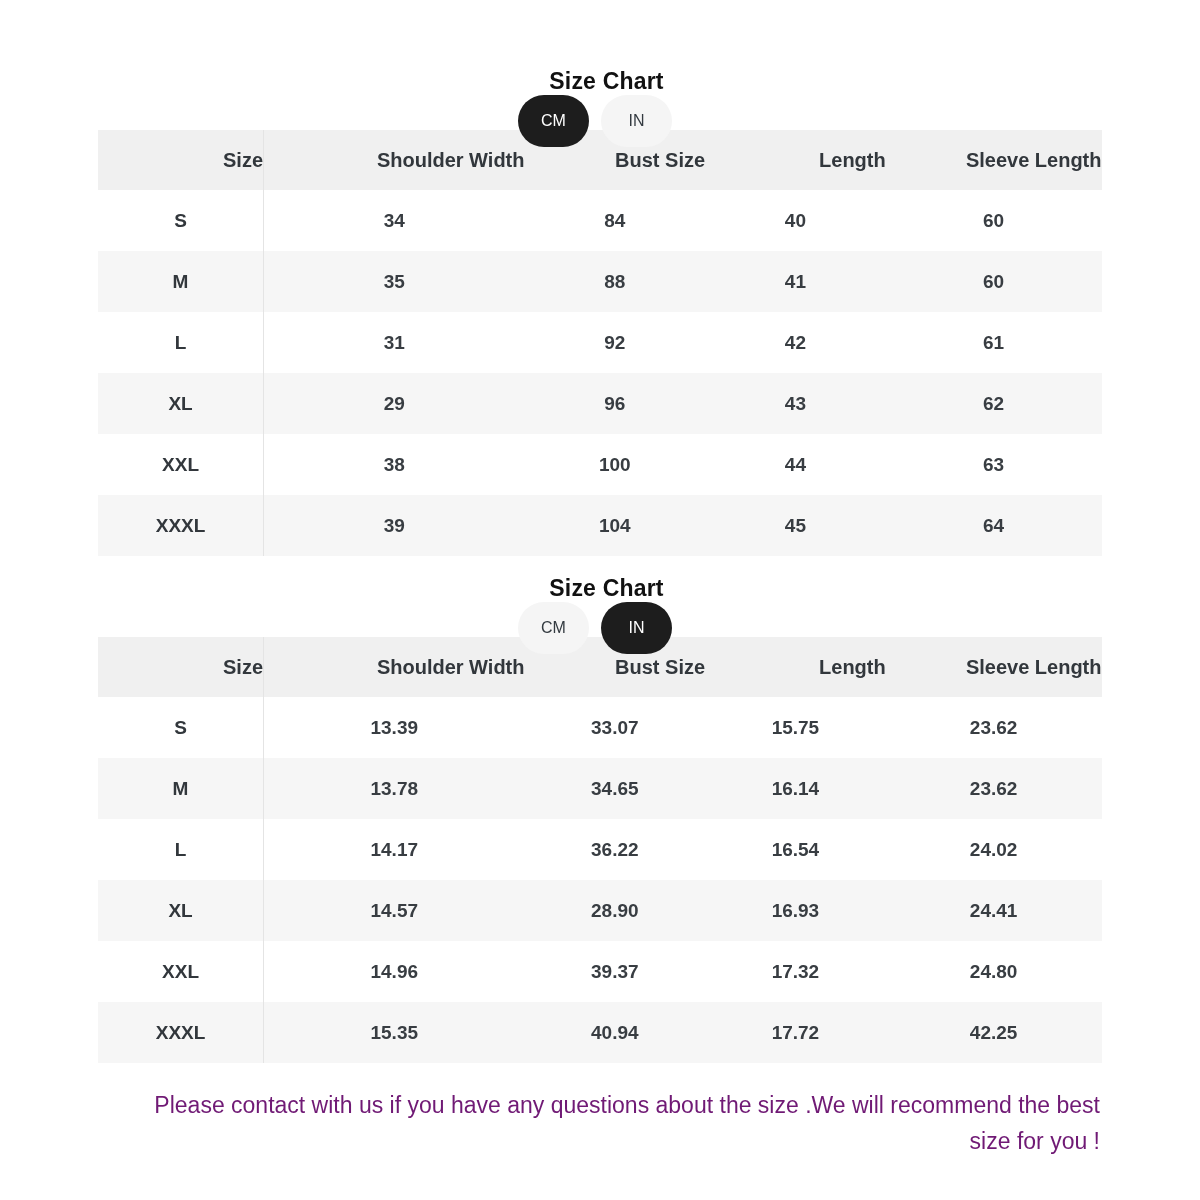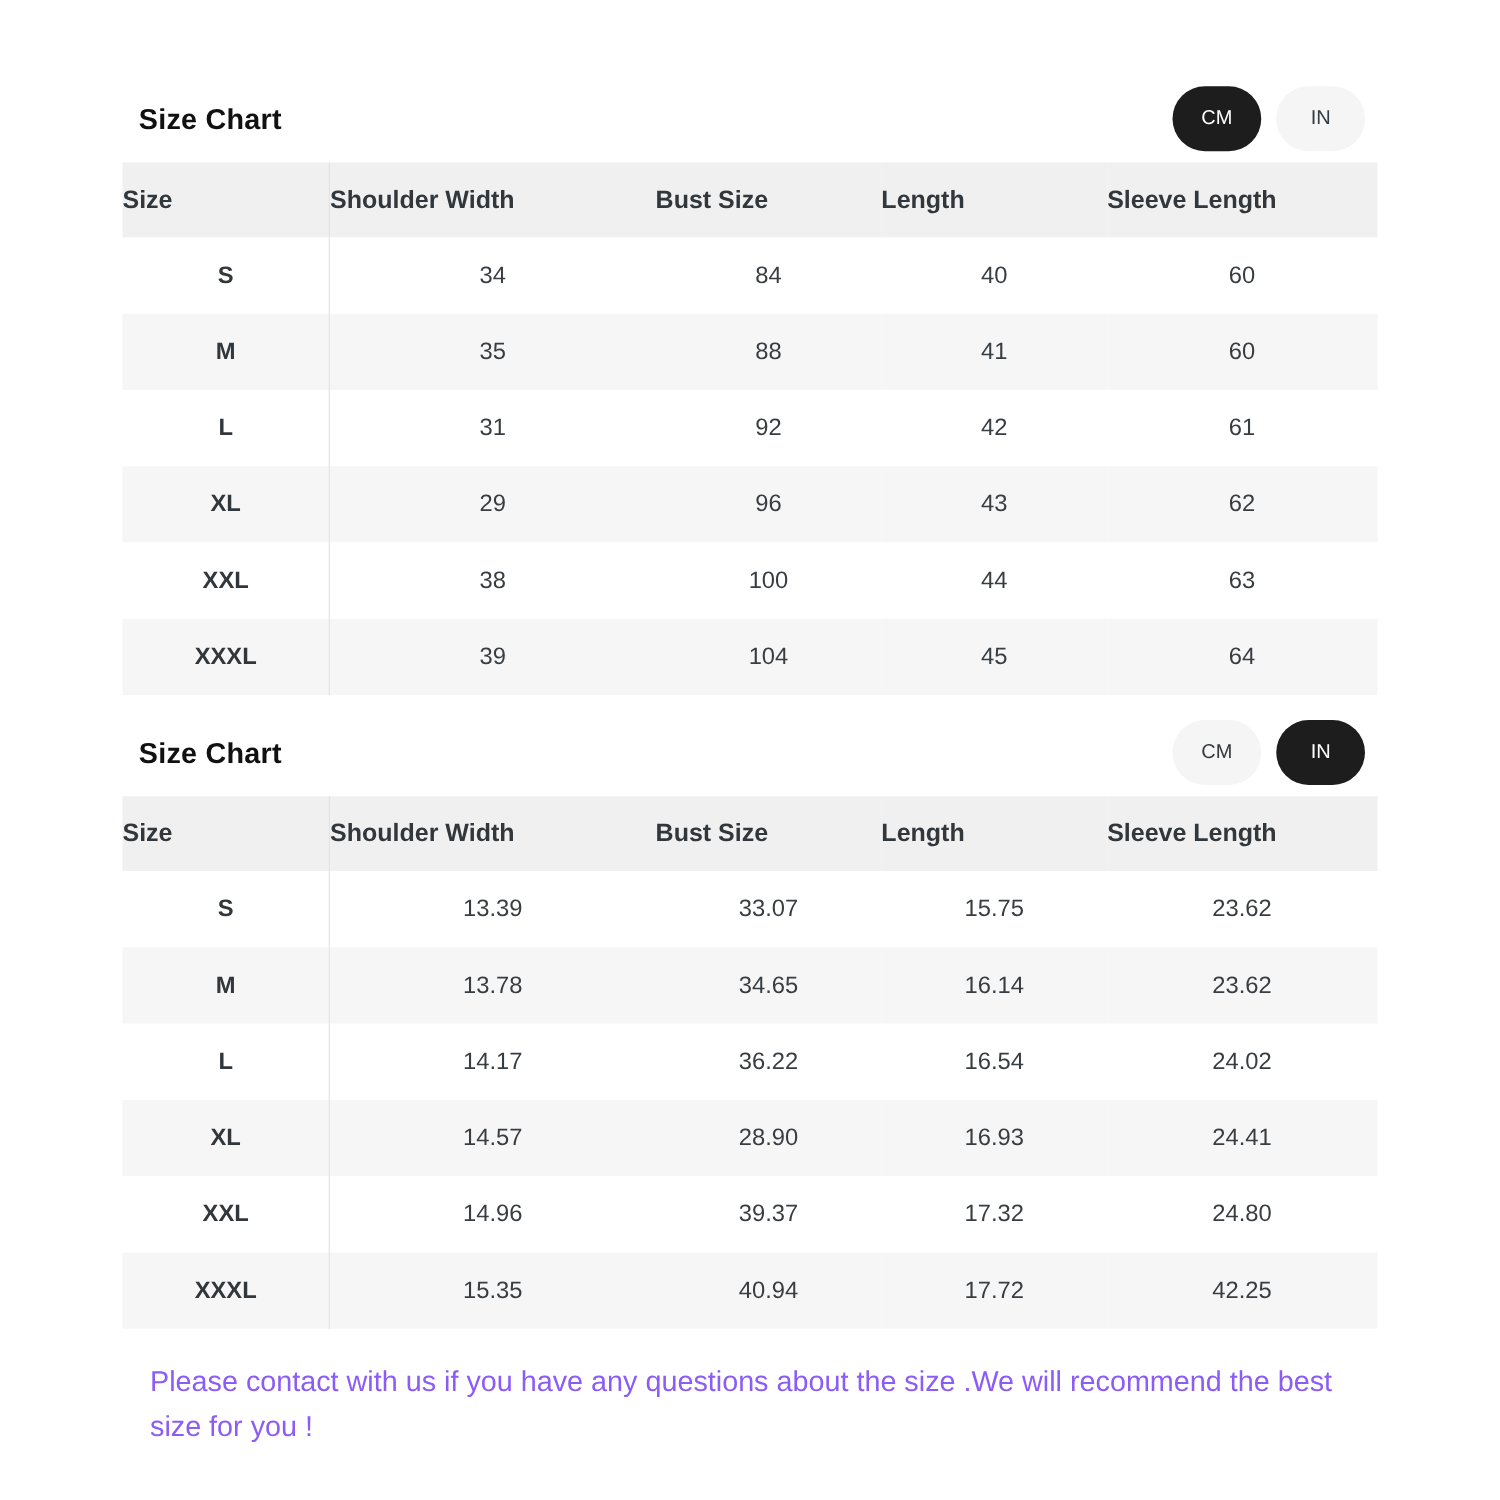--- a/index.html
+++ b/index.html
@@ -14,20 +14,21 @@
   }
   .chart-block { margin: 0 98px; }
   .chart-block.first { padding-top: 68px; }
   .chart-block.second { padding-top: 19px; }
 
   .chart-header {
     display: flex;
     justify-content: space-between;
     align-items: center;
     height: 54px;
+    flex-direction: column;
   }
   .chart-title {
     margin: 0 0 0 13px;
     font-size: 23px;
     font-weight: 700;
     color: #111111;
     letter-spacing: 0.2px;
   }
   .unit-toggle {
     display: flex;
@@ -62,42 +63,44 @@
   .size-table col.c3 { width: 18%; }
   .size-table col.c4 { width: 18%; }
   .size-table col.c5 { width: 21.5%; }
 
   .size-table th {
     height: 60px;
     background: #f0f0f0;
     font-size: 20px;
     font-weight: 700;
     color: #32373c;
-    text-align: left;
+    text-align: right;
     padding: 0;
   }
   .size-table td {
     height: 61px;
     font-size: 19px;
     text-align: center;
     color: #383d42;
     padding: 0;
+    font-weight: bold;
   }
   .size-table td.size-cell { font-weight: 700; color: #32373c; }
   .size-table th:first-child,
   .size-table td:first-child { border-right: 1px solid #e4e4e4; }
   .size-table tbody tr:nth-child(even) { background: #f6f6f6; }
   .size-table tbody tr:nth-child(odd) { background: #ffffff; }
 
   .footer-note {
     margin: 24px 90px 0 120px;
     width: 980px;
     font-size: 23px;
     line-height: 36px;
-    color: #8b5cf6;
+    color: #701a75;
+    text-align: right;
   }
 </style>
 </head>
 <body>
 
 <section class="chart-block first">
   <div class="chart-header">
     <h2 class="chart-title">Size Chart</h2>
     <div class="unit-toggle">
       <button class="pill active">CM</button>

